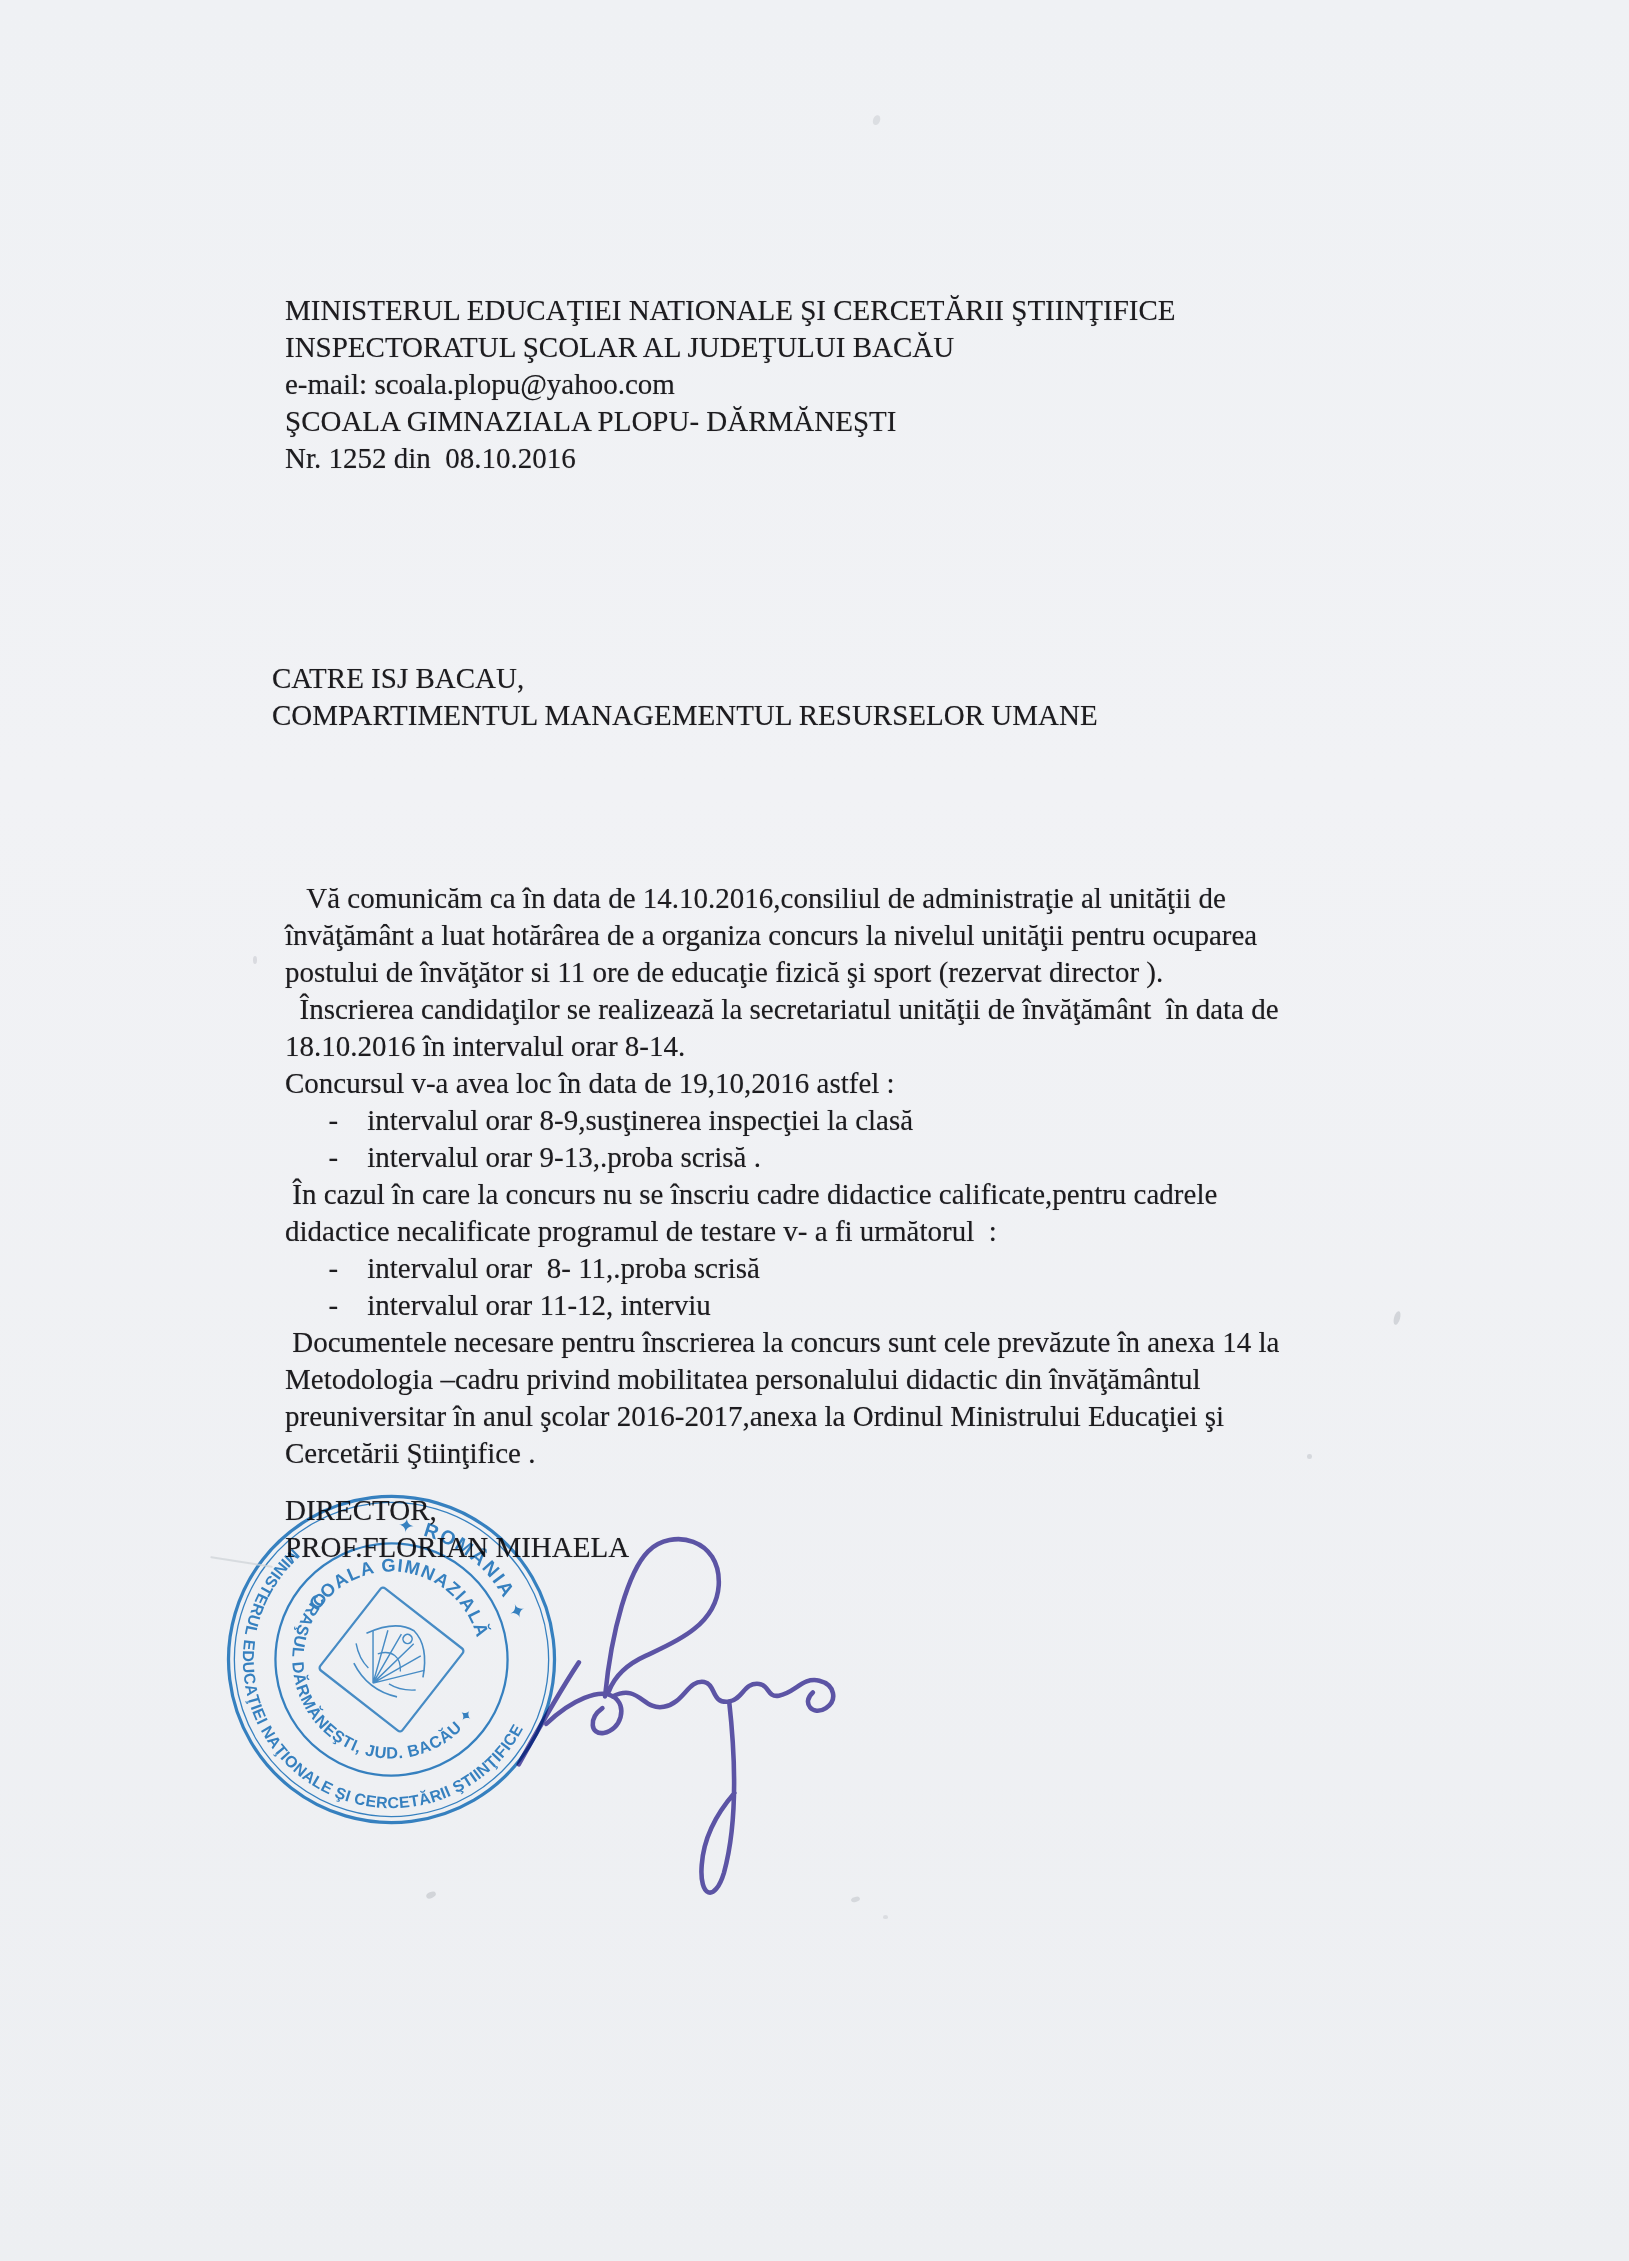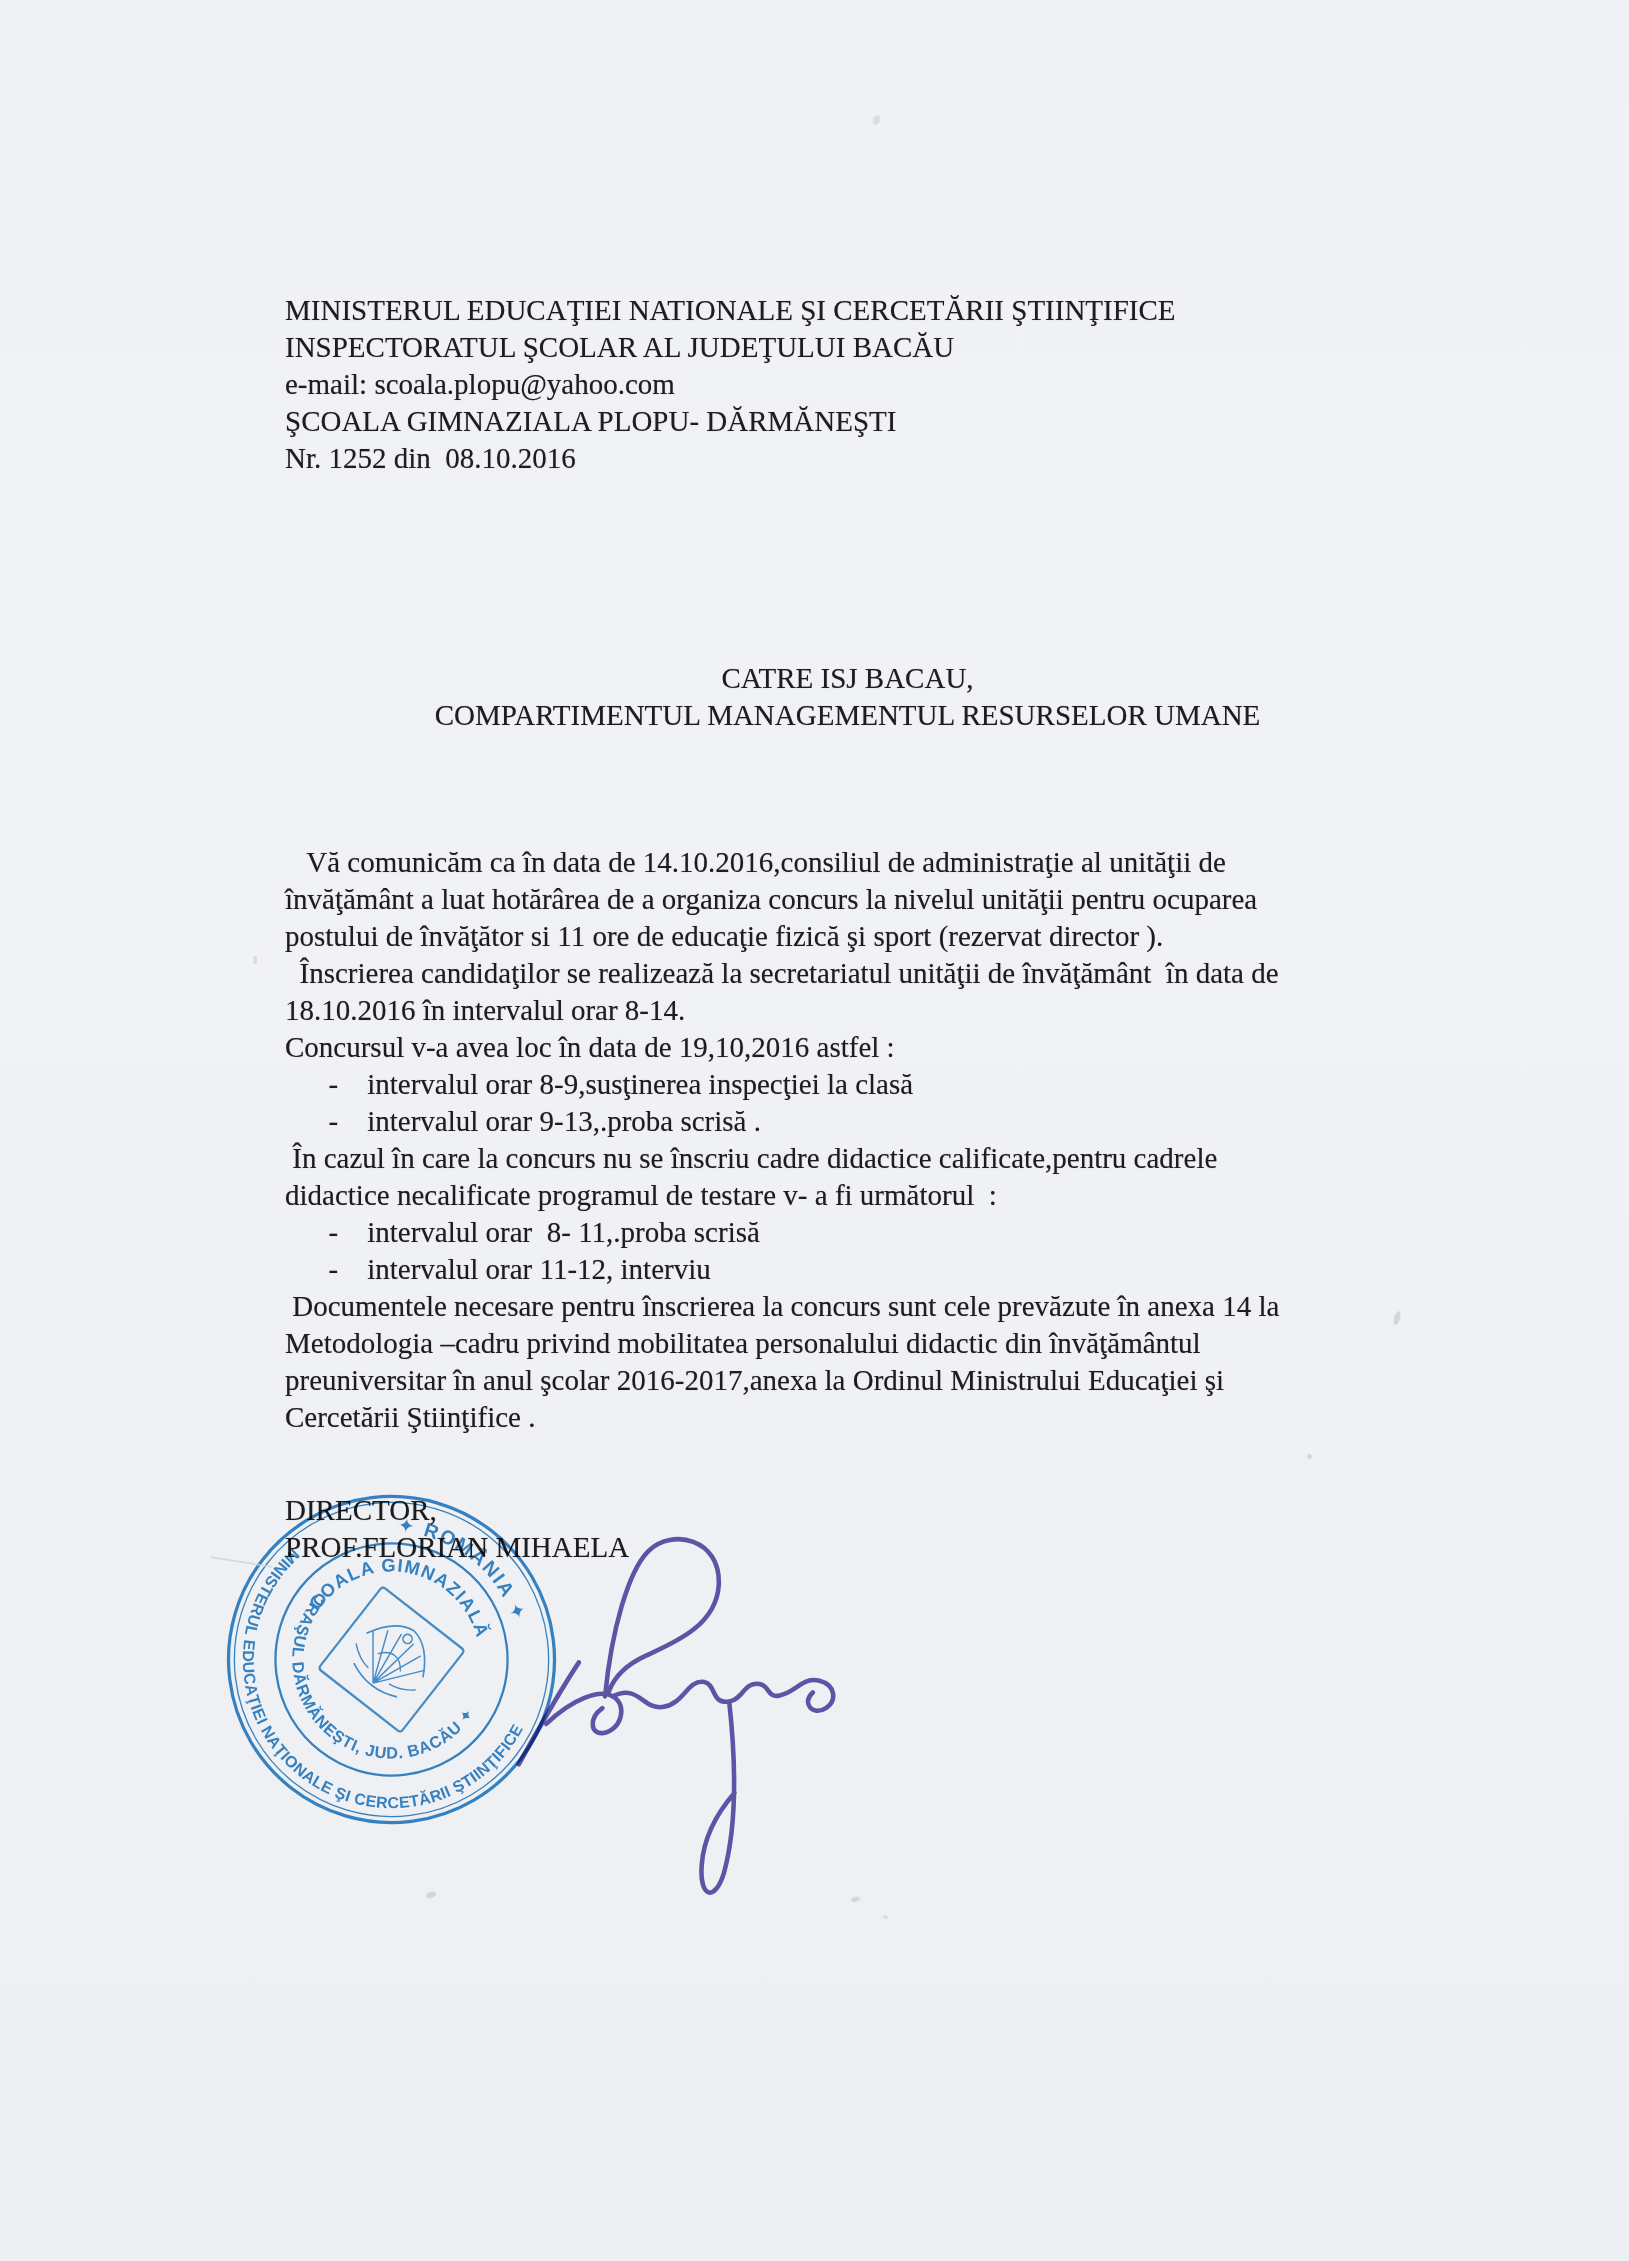--- a/index.html
+++ b/index.html
@@ -11,22 +11,22 @@
     font-family:"Liberation Serif","DejaVu Serif",serif;
     color:#1d1c1f;
   }
   .txtblock{position:absolute;}
   .line{
     font-size:29px;line-height:37px;
     white-space:pre;
     text-shadow:0 0 0.8px rgba(30,30,35,.45);
   }
   .header{left:285px;top:292px;}
-  .recipient{left:282px;top:660px;width:1131px;text-align:center;}
-  .body{left:285px;top:844px;width:1149px;}
+  .recipient{left:272px;top:660px;width:1131px;text-align:left;}
+  .body{left:285px;top:880px;width:1149px;}
   .sig{left:285px;top:1492px;}
   .stamp{
     position:absolute;left:222px;top:1490px;width:339px;height:339px;
     mix-blend-mode:multiply;opacity:.93;
   }
   .stamp text{
     font-family:"Liberation Sans","DejaVu Sans",sans-serif;
     font-weight:bold;
   }
   .signature{

